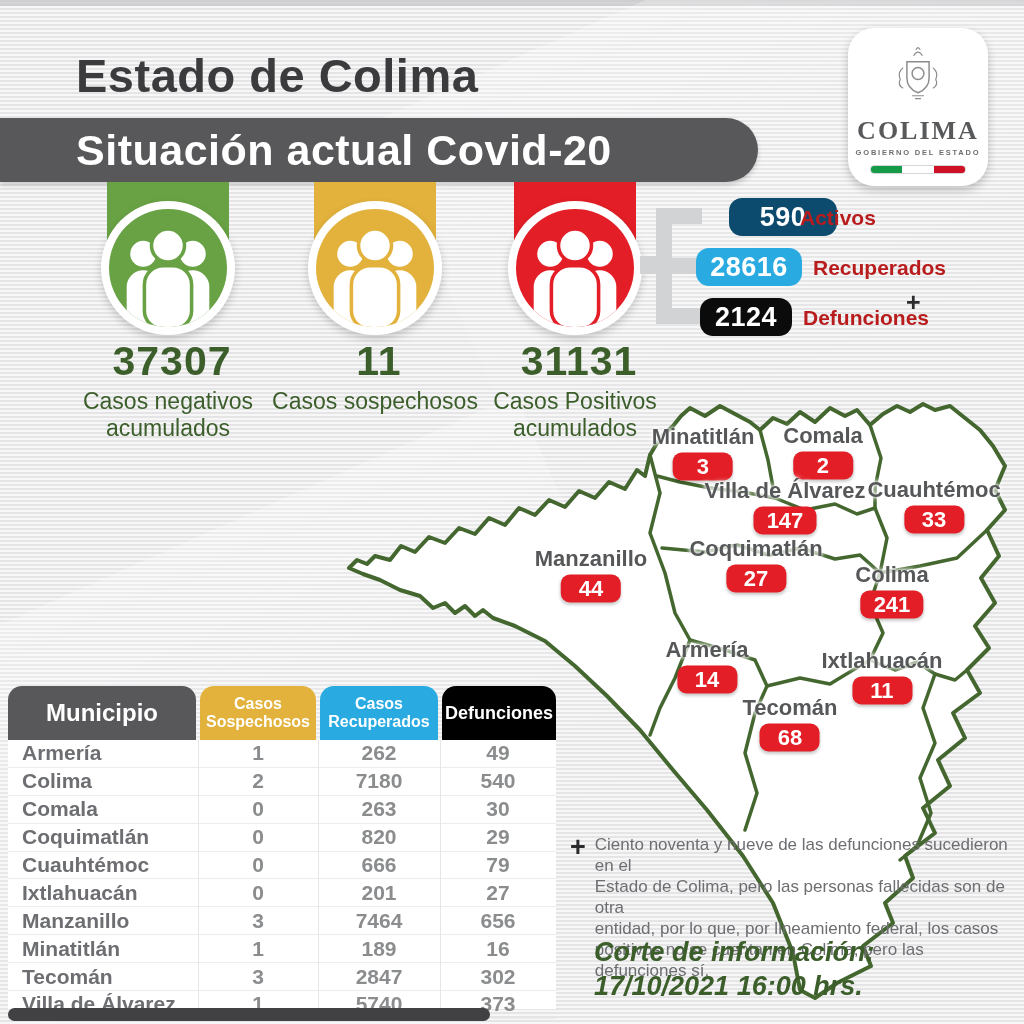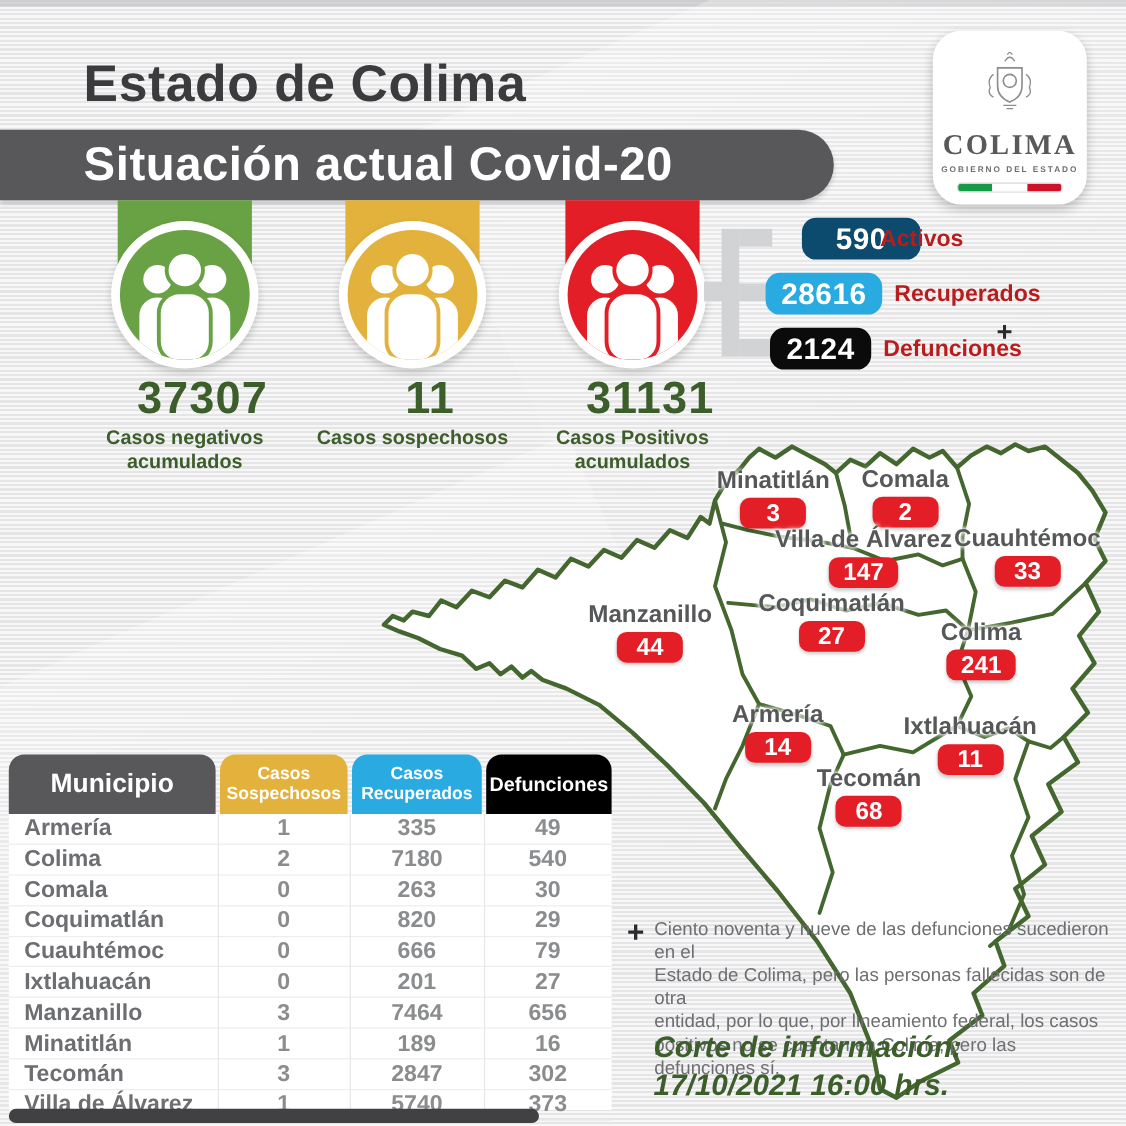--- a/index.html
+++ b/index.html
@@ -37,23 +37,23 @@
   .flagbar{width:94px;height:7px;margin:8px auto 0;display:flex;border:1px solid #d6d6d8;border-radius:4px;overflow:hidden;}
   .flagbar div{flex:1;}
 
   
   .card{position:absolute;top:186px;width:220px;text-align:center;}
   .ribbon{position:absolute;left:50%;transform:translateX(-50%);top:-4px;width:122px;height:90px;}
   .ring{position:absolute;left:50%;transform:translateX(-50%);top:15px;width:134px;height:134px;
     background:#fff;border-radius:50%;box-shadow:0 4px 8px rgba(0,0,0,.18);}
   .disc{position:absolute;left:8px;top:8px;width:118px;height:118px;border-radius:50%;overflow:hidden;}
   .disc svg{display:block;width:100%;height:100%;}
-  .card .num{position:absolute;left:16px;top:152px;width:100%;font-size:41px;font-weight:bold;
+  .card .num{position:absolute;left:4px;top:152px;width:100%;font-size:41px;font-weight:bold;
     color:#3c5e2b;letter-spacing:1px;}
-  .card .lbl{position:absolute;left:0;top:202px;width:100%;font-size:18px;font-weight:bold;
+  .card .lbl{position:absolute;left:0;top:202px;width:100%;font-size:23px;font-weight:normal;
     color:#3c5e2b;line-height:1.18;white-space:pre-line;}
 
   
   .bracket{position:absolute;background:#d1d3d4;}
   .pill{position:absolute;height:38px;border-radius:13px;color:#fff;font-weight:bold;
     font-size:27px;text-align:center;line-height:38px;letter-spacing:.5px;}
   .pill-label{position:absolute;font-size:21px;font-weight:bold;color:#b91c1c;white-space:nowrap;}
   .plus-sup{position:absolute;font-size:25px;font-weight:bold;color:#2b2b2d;}
 
   
@@ -276,21 +276,21 @@
   <div class="th" style="left:434px;width:114px;background:#000;font-size:18px">Defunciones</div>
 
   <div class="tbody">
     <div class="vline" style="left:190px"></div>
     <div class="vline" style="left:310px"></div>
     <div class="vline" style="left:432px"></div>
 
     <div class="trow">
       <div class="name">Armería</div>
       <div class="val">1</div>
-      <div class="val">335</div>
+      <div class="val">262</div>
       <div class="val">49</div>
     </div>
     <div class="trow">
       <div class="name">Colima</div>
       <div class="val">2</div>
       <div class="val">7180</div>
       <div class="val">540</div>
     </div>
     <div class="trow">
       <div class="name">Comala</div>

